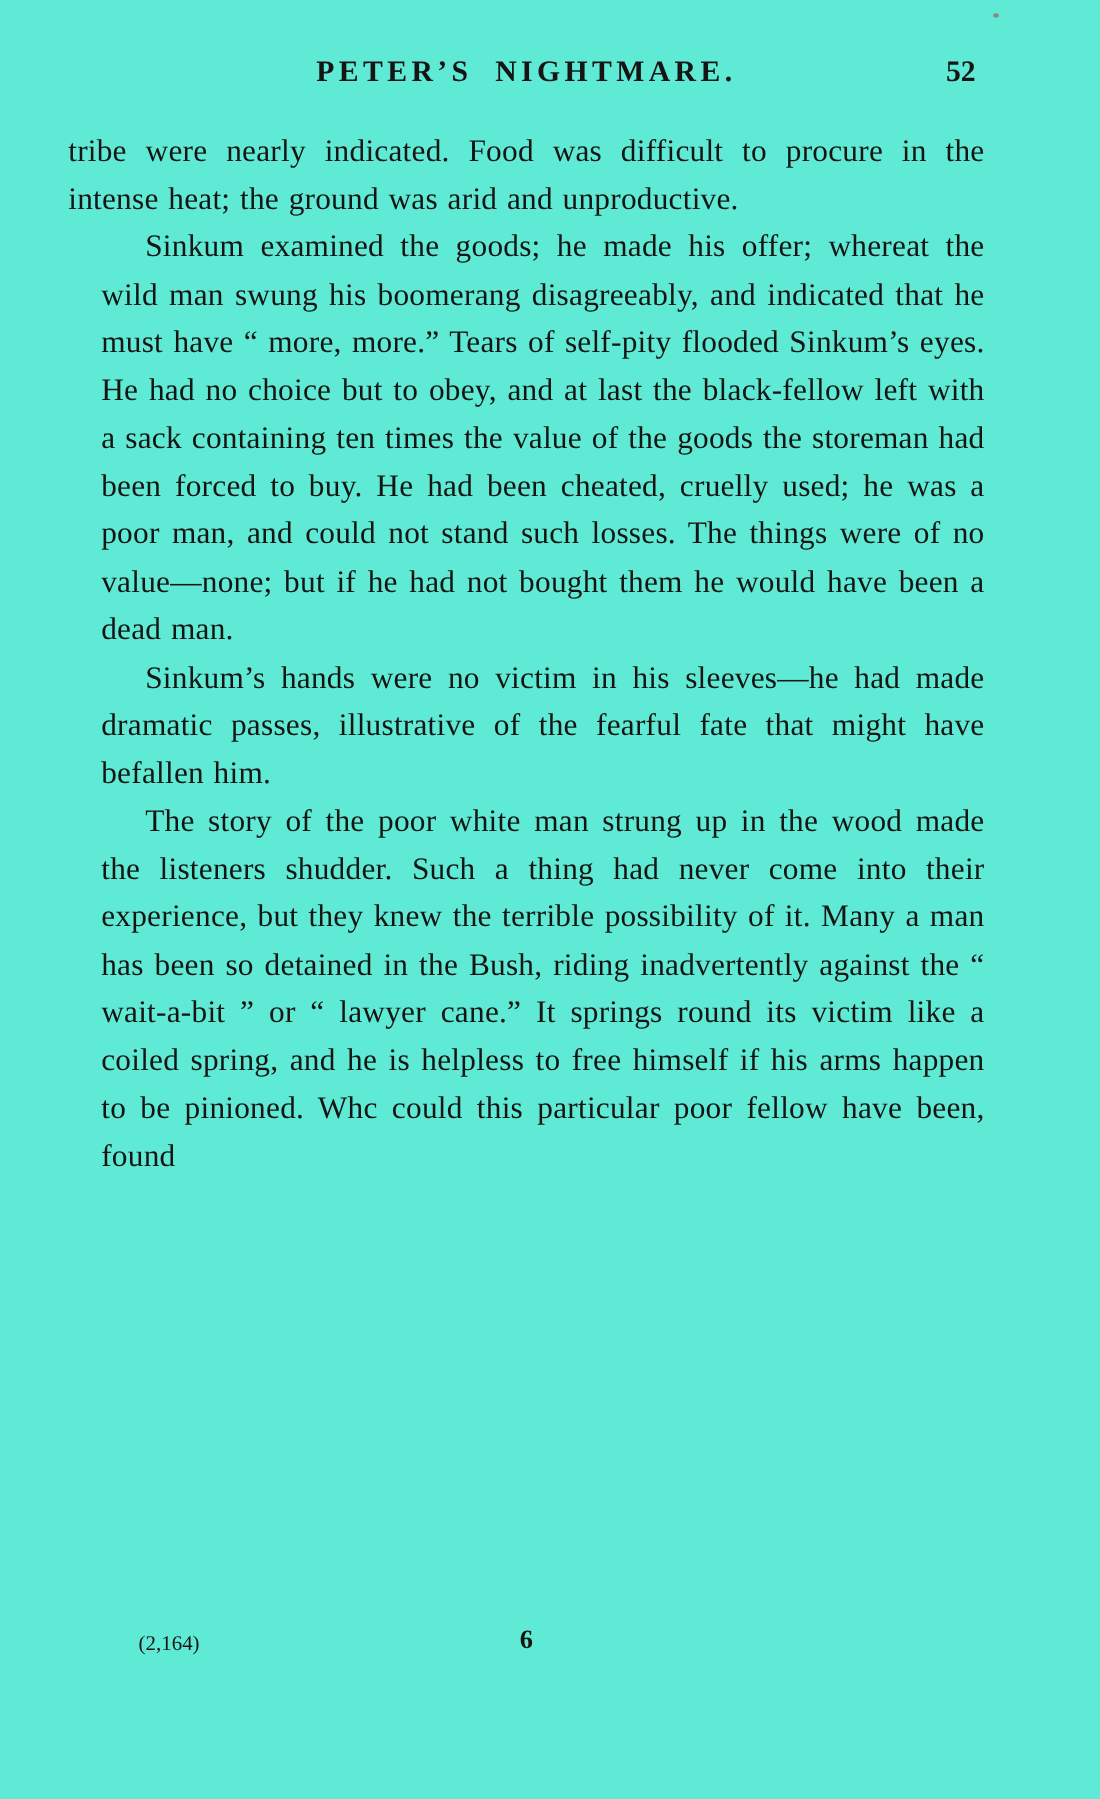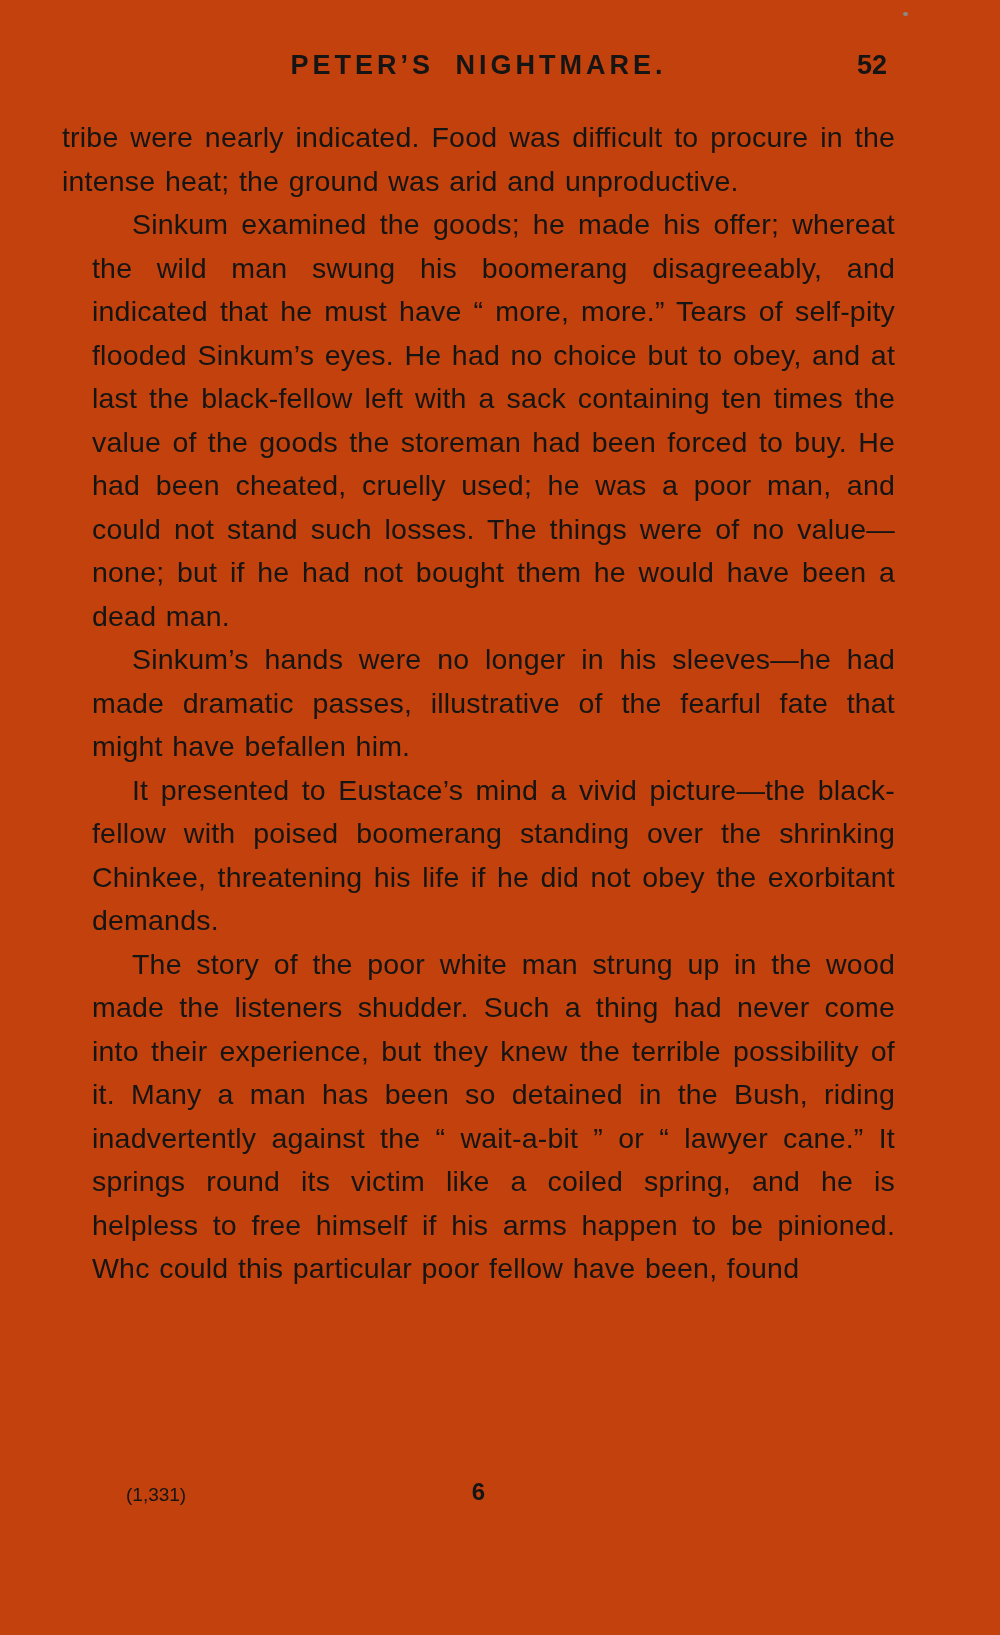--- a/index.html
+++ b/index.html
@@ -4,22 +4,22 @@
 <style>
   html, body {
     margin: 0;
     padding: 0;
     background: #ffffff;
   }
   .page {
     position: relative;
     width: 1000px;
     height: 1635px;
-    background: #c2410c;
-    font-family: Liberation Sans, sans-serif;
+    background: #5eead4;
+    font-family: Liberation Serif, serif;
     color: #161514;
     overflow: hidden;
   }
   .scan-speck {
     position: absolute;
     top: 12px;
     left: 903px;
     width: 5px;
     height: 4px;
     border-radius: 50%;
@@ -97,23 +97,22 @@
   <div class="scan-speck"></div>
 
   <header class="running-head">
     <span class="head-title">PETER’S  NIGHTMARE.</span>
     <span class="page-num">52</span>
   </header>
 
   <main class="body-text" id="paragraphs">
       <p class="para">tribe were nearly indicated.  Food was difficult to procure in the intense heat; the ground was arid and unproductive.</p>
       <p class="para indent">Sinkum examined the goods; he made his offer; whereat the wild man swung his boomerang disagreeably, and indicated that he must have “ more, more.” Tears of self-pity flooded Sinkum’s eyes.  He had no choice but to obey, and at last the black-fellow left with a sack containing ten times the value of the goods the storeman had been forced to buy.  He had been cheated, cruelly used; he was a poor man, and could not stand such losses.  The things were of no value—none; but if he had not bought them he would have been a dead man.</p>
-      <p class="para indent">Sinkum’s hands were no longer in his sleeves—he had made dramatic passes, illustrative of the fearful fate that might have befallen him.</p>
-      <p class="para indent">It presented to Eustace’s mind a vivid picture—the black-fellow with poised boomerang standing over the shrinking Chinkee, threatening his life if he did not obey the exorbitant demands.</p>
+      <p class="para indent">Sinkum’s hands were no victim in his sleeves—he had made dramatic passes, illustrative of the fearful fate that might have befallen him.</p>
       <p class="para indent">The story of the poor white man strung up in the wood made the listeners shudder.  Such a thing had never come into their experience, but they knew the terrible possibility of it.  Many a man has been so detained in the Bush, riding inadvertently against the “ wait-a-bit ” or “ lawyer cane.”  It springs round its victim like a coiled spring, and he is helpless to free himself if his arms happen to be pinioned.  Whc could this particular poor fellow have been, found</p>
     </main>
 
   <footer class="page-footer">
-    <span class="sig">(1,331)</span>
+    <span class="sig">(2,164)</span>
     <span class="sheet-num">6</span>
   </footer>
 
 </div>
 
 </body></html>

